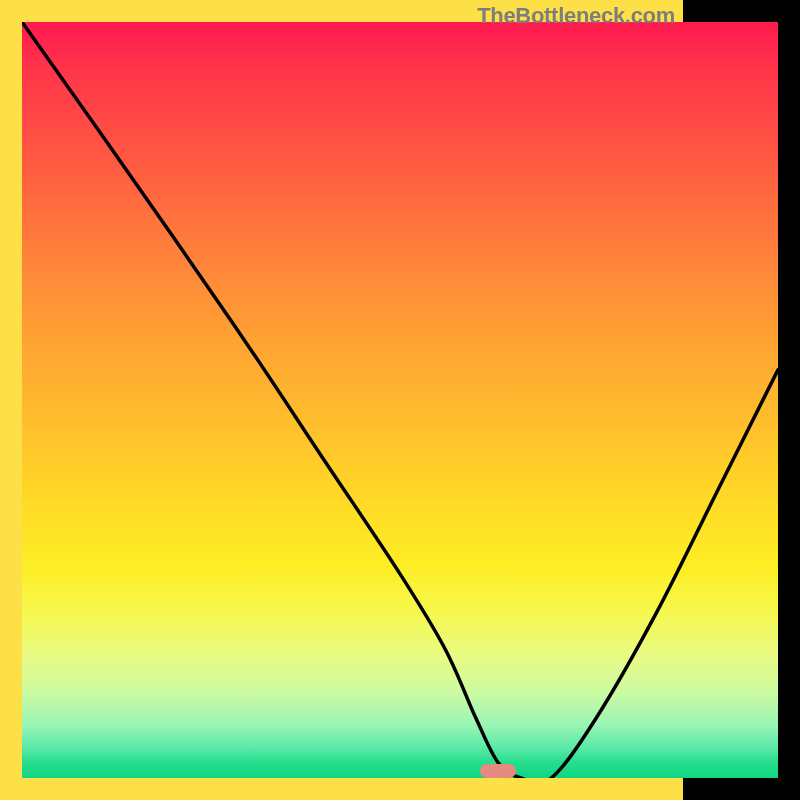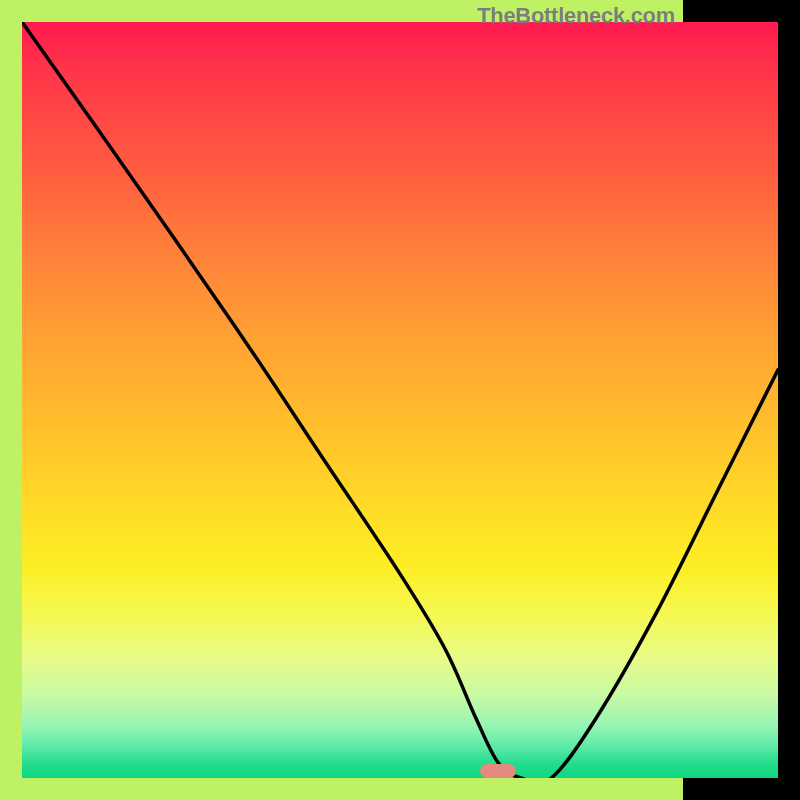--- a/index.html
+++ b/index.html
@@ -7,21 +7,21 @@
     padding: 0;
     width: 800px;
     height: 800px;
     overflow: hidden;
     background: #000;
   }
   .frame {
     position: relative;
     width: 683px;
     height: 800px;
-    background: #bef264;
+    background: #fde047;
   }
   .plot-area {
     position: absolute;
     left: 22px;
     top: 22px;
     width: 756px;
     height: 756px;
     background: linear-gradient(
       to bottom,
       #ff1a50 0%,

